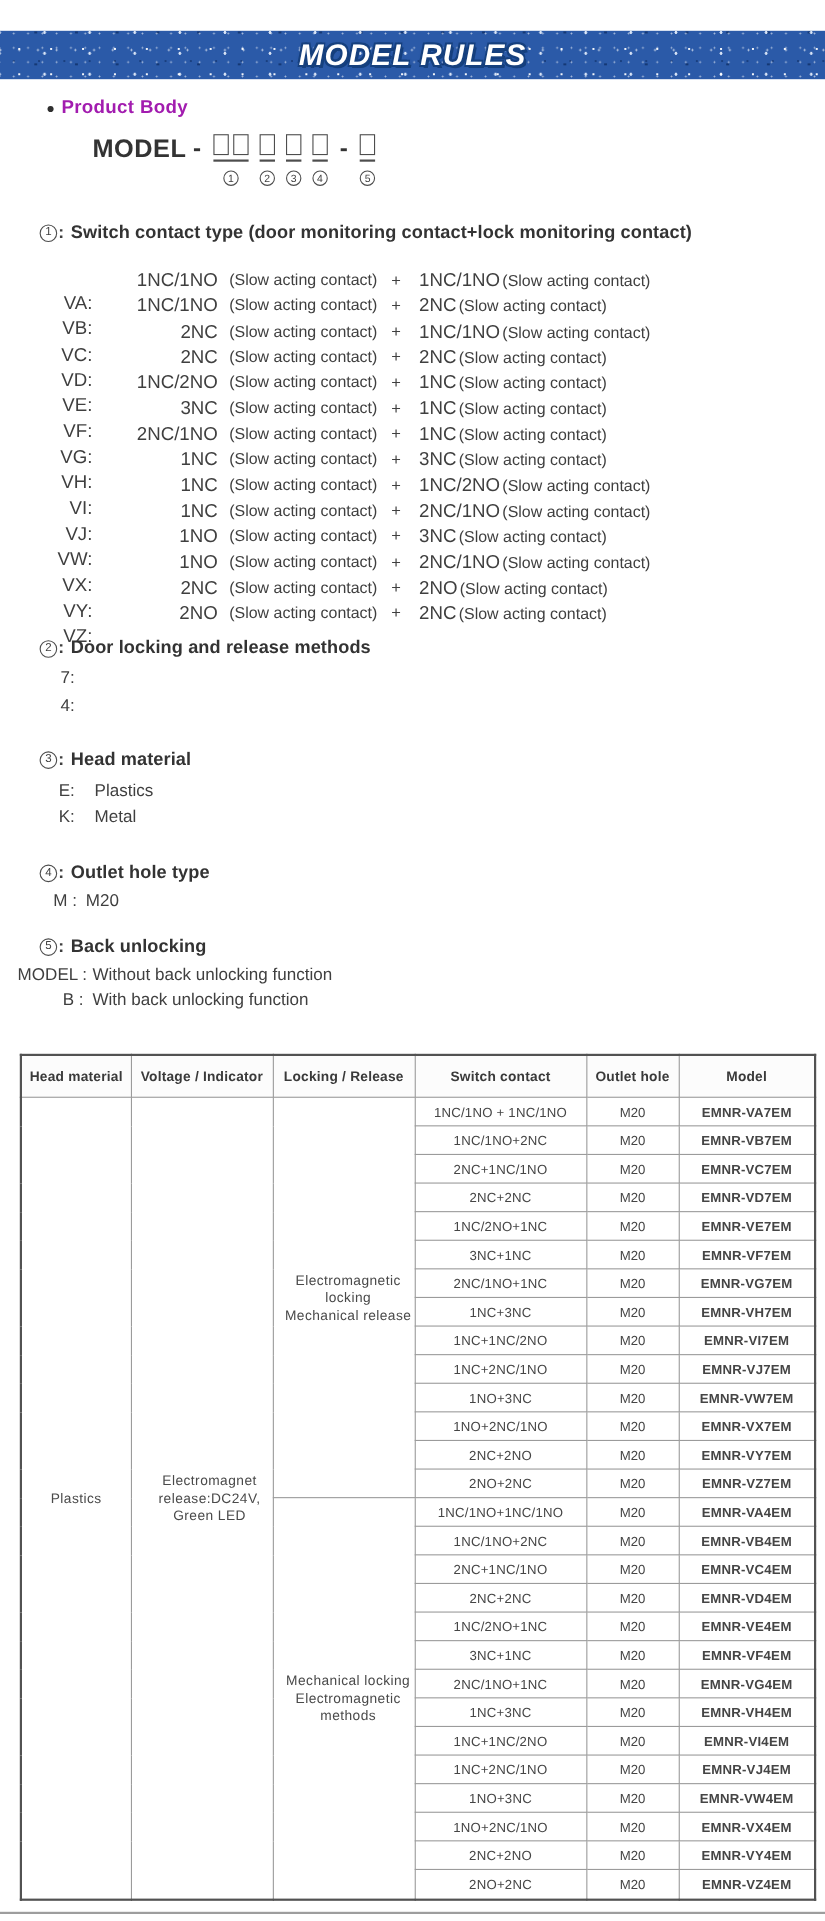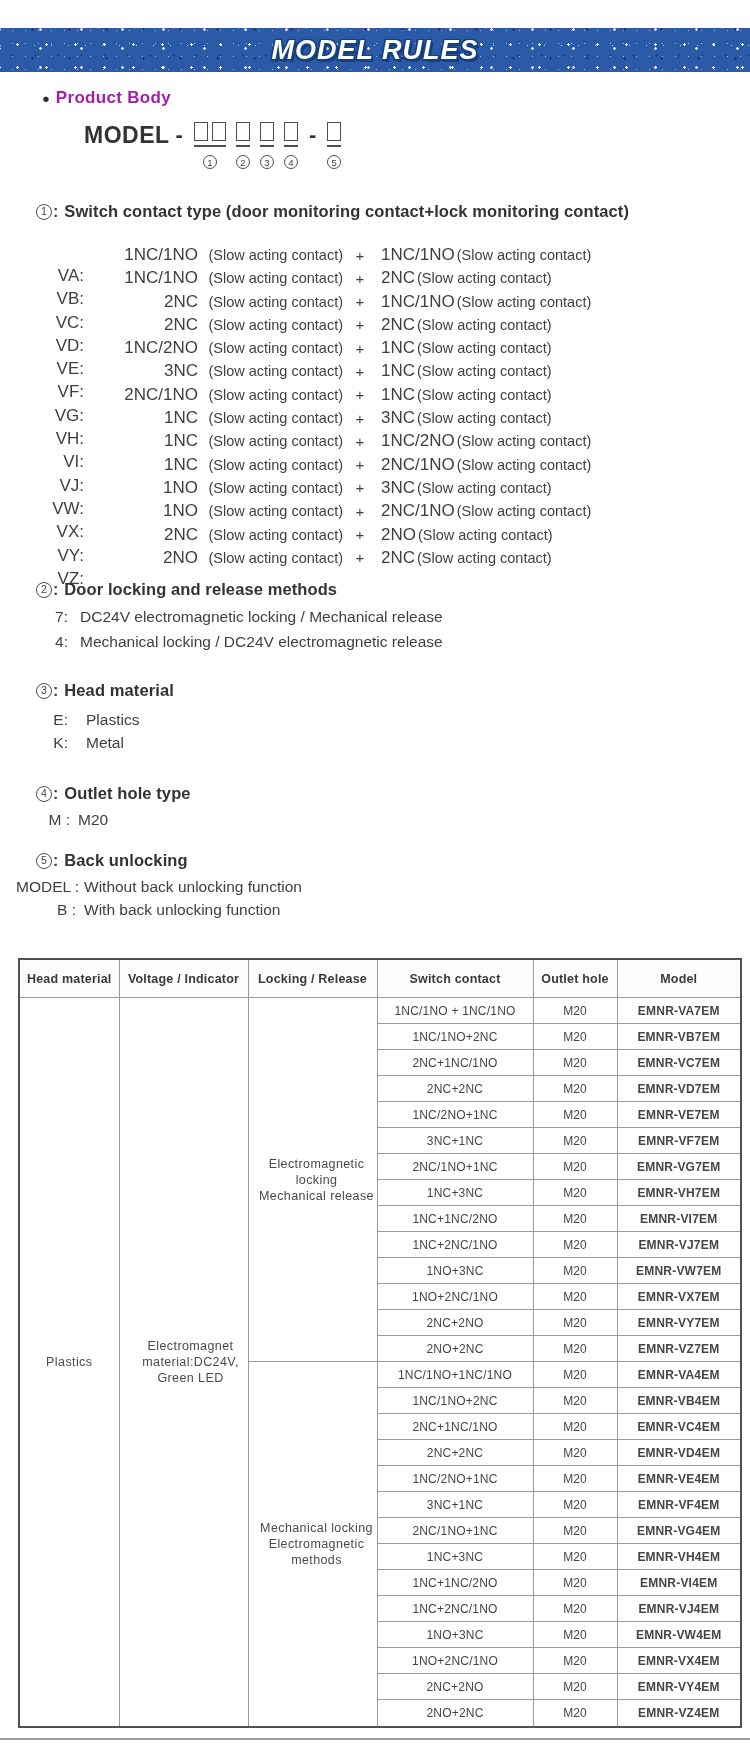--- a/index.html
+++ b/index.html
@@ -258,25 +258,23 @@
   </div>
 
 <div class="sec-heading" style="top:580px">
   <span class="circle-num sec-circle">2</span>
     <span class="sec-colon">:</span>
   <span class="sec-title">Door locking and release methods</span>
 </div>
 <div class="sec-items" id="items-2">
     <div class="item-row">
       <span class="item-key">7:</span>
-      <span class="item-text">DC24V electromagnetic locking / Mechanical release</span>
     </div>
     <div class="item-row">
       <span class="item-key">4:</span>
-      <span class="item-text">Mechanical locking / DC24V electromagnetic release</span>
     </div>
   </div>
 
 <div class="sec-heading" style="top:681px">
   <span class="circle-num sec-circle">3</span>
     <span class="sec-colon">:</span>
   <span class="sec-title">Head material</span>
 </div>
 <div class="sec-items" id="items-3">
     <div class="item-row">
@@ -334,21 +332,21 @@
         <th>Switch contact</th>
         <th>Outlet hole</th>
         <th>Model</th>
       </tr>
     </thead>
     <tbody>
       <tr>
         <td class="cell-left cell-center-h" rowspan="28">Plastics</td>
         <td class="cell-left" rowspan="28">
           <div>Electromagnet</div>
-          <div>material:DC24V,</div>
+          <div>release:DC24V,</div>
           <div>Green LED</div>
         </td>
         <td class="cell-left cell-lock" rowspan="14">
           <div>Electromagnetic</div>
           <div>locking</div>
           <div>Mechanical release</div>
         </td>
         <td class="c-switch">1NC/1NO + 1NC/1NO</td>
         <td class="c-outlet">M20</td>
         <td class="c-model">EMNR-VA7EM</td>

